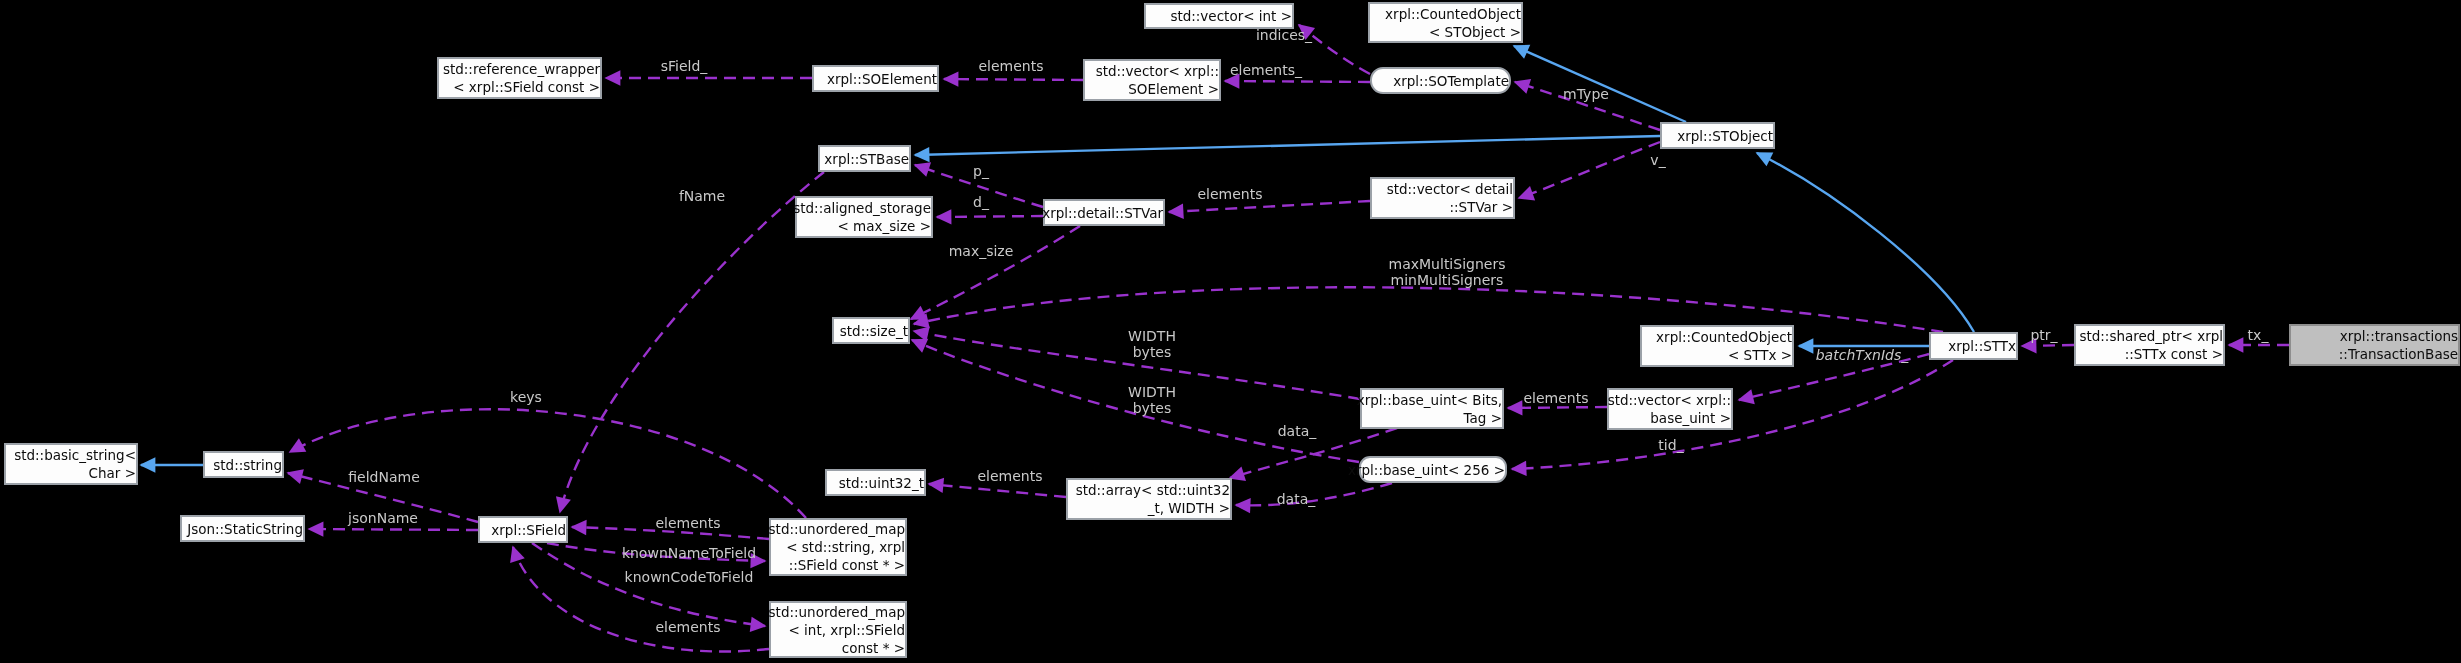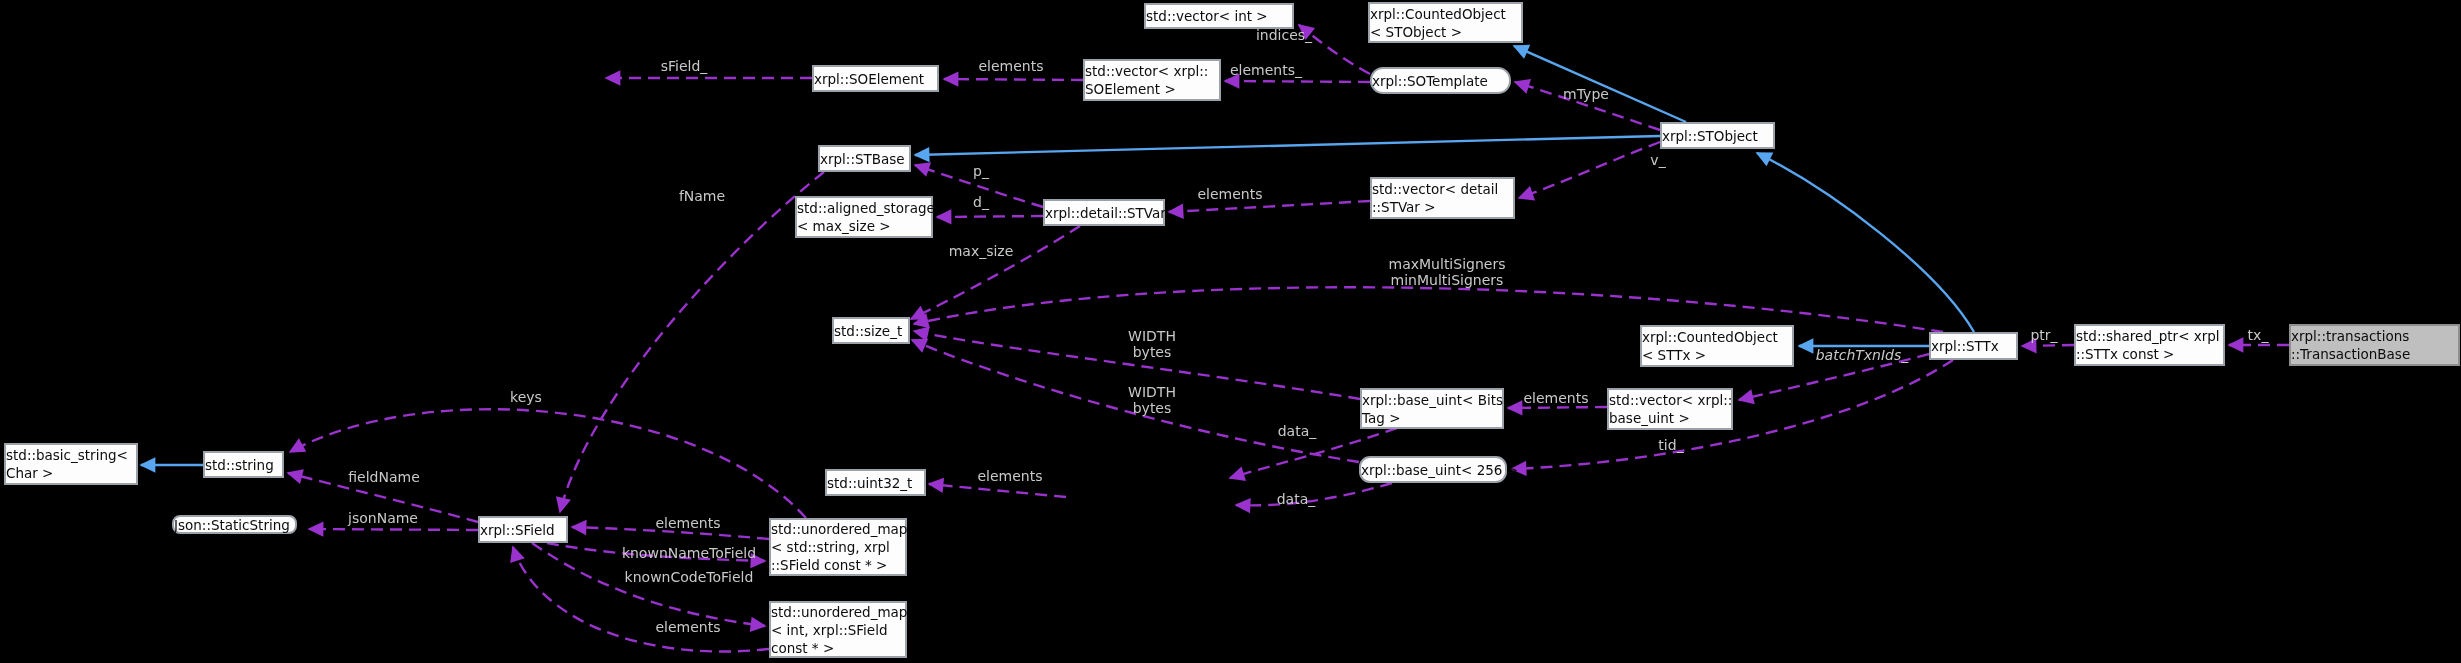--- a/index.html
+++ b/index.html
@@ -12,21 +12,21 @@
     fill:none;stroke:var(--usage,#9a32cd);stroke-width:2.4;
     stroke-dasharray:12 7;marker-end:url(#arrow-usage);
   }
   .edge-inherit{
     fill:none;stroke:var(--inherit,#58a6f0);stroke-width:2.4;
     marker-end:url(#arrow-inherit);
   }
   .node{
     position:absolute;box-sizing:border-box;
     background:var(--nodebg,#fdfdfd);border:2px solid var(--nodeborder,#9ba1a8);
-    color:#0c0c0c;display:flex;flex-direction:column;align-items:flex-start;justify-content:center;
+    color:#0c0c0c;display:flex;flex-direction:column;align-items:flex-end;justify-content:center;
     font-size:13.5px;line-height:18px;text-align:center;white-space:nowrap;cursor:pointer;
   }
   .node.main{background:var(--mainbg,#bfbfbf);border-color:#8e8e8e;cursor:default;}
   .edge-label{
     position:absolute;transform:translate(-50%,-50%);
     color:var(--labelcolor,#c9c9c9);font-size:14px;line-height:15.5px;
     text-align:center;white-space:nowrap;pointer-events:none;
   }
 </style>
 </head>
@@ -167,20 +167,24 @@
     <div class="edge-label" style="left: 1010px; top: 477px;">
       <div>elements</div>
     </div>
     <div class="node" style="left: 1144px; top: 3px; width: 150px; height: 26px;">
       <div>std::vector&lt; int &gt;</div>
     </div>
     <div class="node" style="left: 1368px; top: 2px; width: 155px; height: 41px;">
       <div>xrpl::CountedObject</div>
       <div>&lt; STObject &gt;</div>
     </div>
+    <div class="node" style="left: 437px; top: 57px; width: 165px; height: 42px;">
+      <div>std::reference_wrapper</div>
+      <div>&lt; xrpl::SField const &gt;</div>
+    </div>
     <div class="node" style="left: 812px; top: 65px; width: 127px; height: 27px;">
       <div>xrpl::SOElement</div>
     </div>
     <div class="node" style="left: 1083px; top: 59px; width: 138px; height: 42px;">
       <div>std::vector&lt; xrpl::</div>
       <div>SOElement &gt;</div>
     </div>
     <div class="node" style="left: 1370px; top: 67px; width: 141px; height: 27px; border-radius: 13px;">
       <div>xrpl::SOTemplate</div>
     </div>
@@ -230,28 +234,32 @@
     <div class="node" style="left: 1359px; top: 456px; width: 148px; height: 27px; border-radius: 11px;">
       <div>xrpl::base_uint&lt; 256 &gt;</div>
     </div>
     <div class="node" style="left: 4px; top: 443px; width: 134px; height: 42px;">
       <div>std::basic_string&lt;</div>
       <div>Char &gt;</div>
     </div>
     <div class="node" style="left: 203px; top: 451px; width: 81px; height: 27px;">
       <div>std::string</div>
     </div>
-    <div class="node" style="left: 172px; top: 515px; width: 125px; height: 19px; border-radius: 8px;">
+    <div class="node" style="left: 180px; top: 515px; width: 125px; height: 27px;">
       <div>Json::StaticString</div>
     </div>
     <div class="node" style="left: 478px; top: 516px; width: 90px; height: 27px;">
       <div>xrpl::SField</div>
     </div>
     <div class="node" style="left: 825px; top: 469px; width: 101px; height: 27px;">
       <div>std::uint32_t</div>
+    </div>
+    <div class="node" style="left: 1066px; top: 478px; width: 166px; height: 42px;">
+      <div>std::array&lt; std::uint32</div>
+      <div>_t, WIDTH &gt;</div>
     </div>
     <div class="node" style="left: 769px; top: 518px; width: 138px; height: 58px;">
       <div>std::unordered_map</div>
       <div>&lt; std::string, xrpl</div>
       <div>::SField const * &gt;</div>
     </div>
     <div class="node" style="left: 769px; top: 601px; width: 138px; height: 57px;">
       <div>std::unordered_map</div>
       <div>&lt; int, xrpl::SField</div>
       <div>const * &gt;</div>

